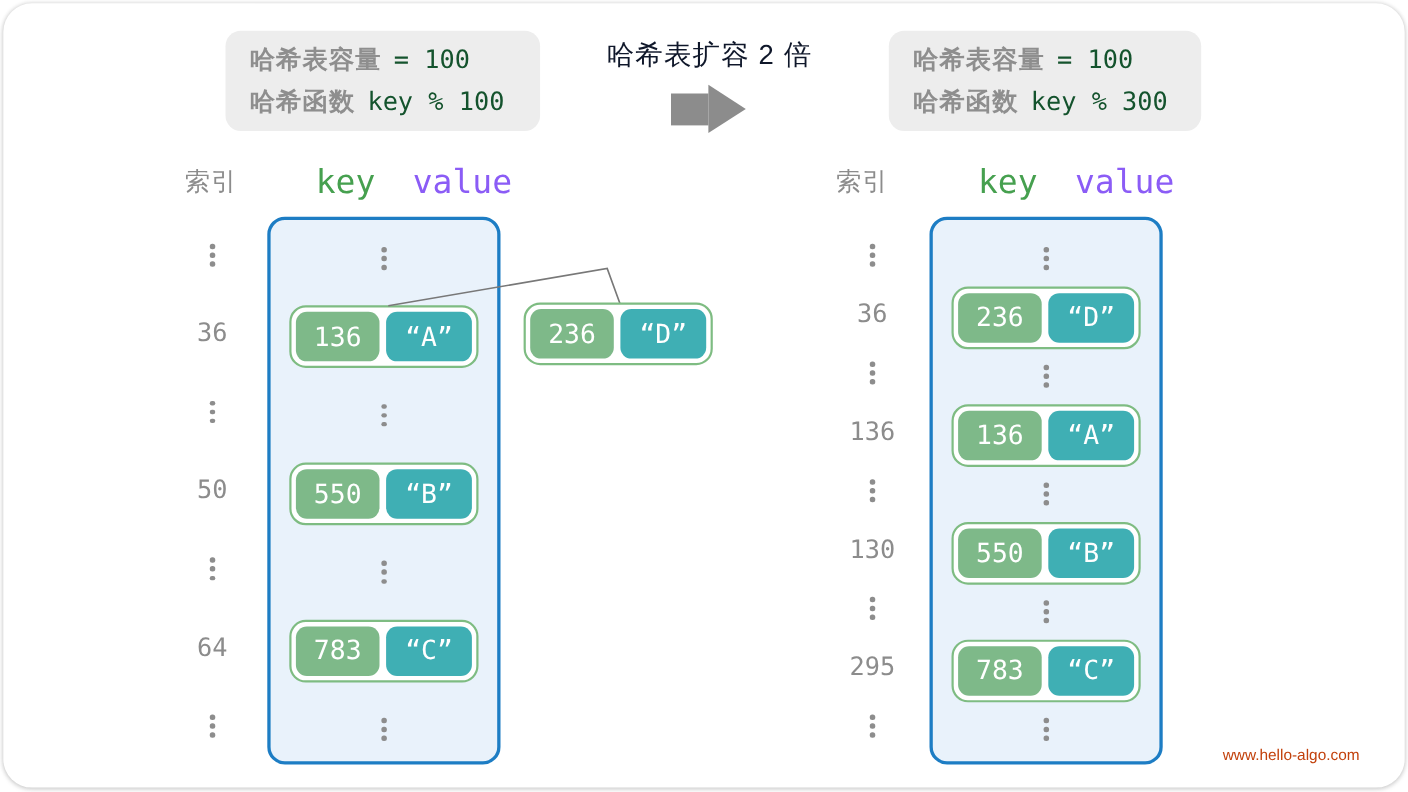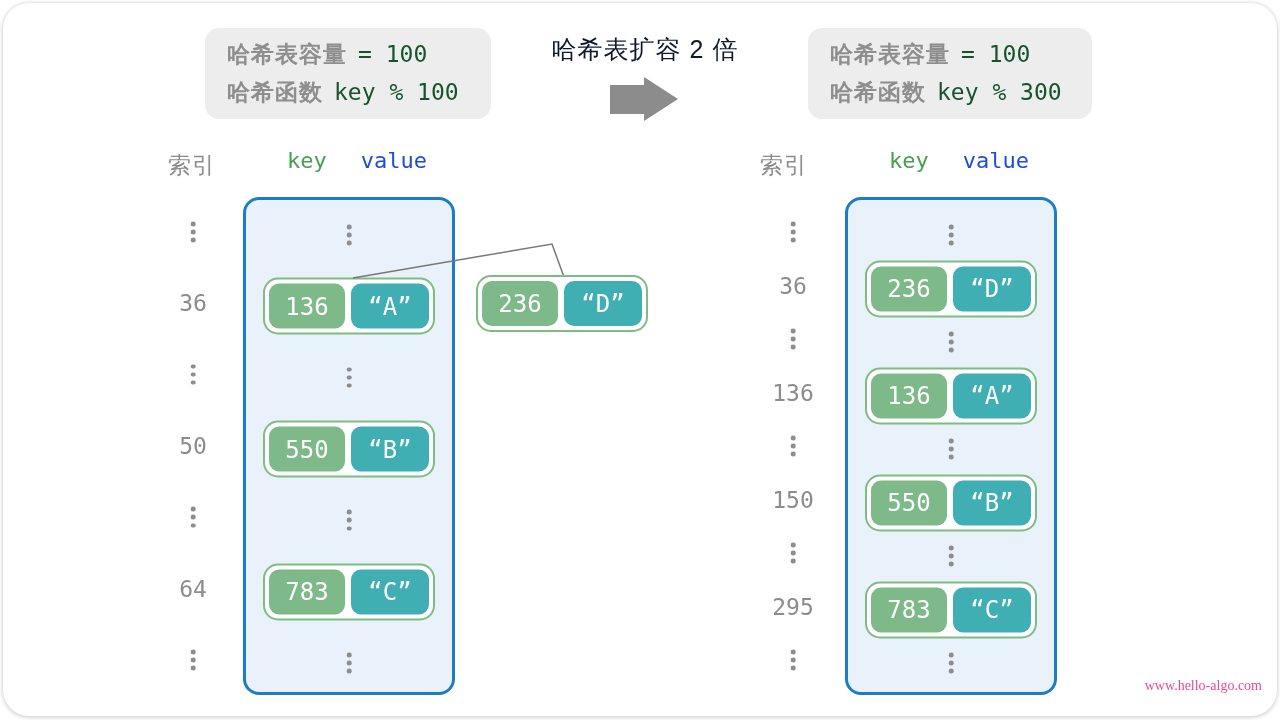--- a/index.html
+++ b/index.html
@@ -30,25 +30,25 @@
   .block-arrow .body{position:absolute;left:0;top:8px;width:34px;height:29px;background:#8c8c8c;}
   .block-arrow .head{
     position:absolute;left:34px;top:0;width:0;height:0;
     border-left:34px solid #8c8c8c;border-top:22.5px solid transparent;border-bottom:22.5px solid transparent;
   }
   .index-header{
     position:absolute;width:64px;
     font-size:23px;color:#8c8c8c;letter-spacing:1px;
   }
   .kv-header{
-    position:absolute;display:flex;gap:34px;font-size:22px;
+    position:absolute;display:flex;gap:34px;font-size:30px;
     font-family:"DejaVu Sans Mono","Liberation Mono",monospace;white-space:nowrap;
   }
   .kv-header .k{color:#46a04f;}
-  .kv-header .v{color:#1d4ed8;}
+  .kv-header .v{color:#8b5cf6;}
   .bucket{
     position:absolute;width:212px;height:498px;box-sizing:border-box;
     background:#e9f2fb;border:3px solid #1d7dc4;border-radius:16px;
   }
   .index-col{position:absolute;width:70px;height:498px;}
   .row-abs{position:absolute;left:50%;transform:translate(-50%,-50%);}
   .idx-label{
     font-family:"DejaVu Sans Mono","Liberation Mono",monospace;
     font-size:23px;color:#8c8c8c;white-space:nowrap;
   }
@@ -66,23 +66,23 @@
   }
   .pill.key{width:76px;background:#7eb989;}
   .pill.val{width:78px;background:#3fafb4;}
   #collision-pair{position:absolute;left:476px;top:275px;}
   #collision-label{
     position:absolute;left:462px;top:202px;width:172px;text-align:center;
     font-size:26px;font-weight:bold;color:#e01c1c;letter-spacing:1px;white-space:nowrap;
   }
   #connector-svg{position:absolute;left:0;top:0;pointer-events:none;}
   #watermark{
-    position:absolute;left:1092px;top:678px;width:170px;text-align:right;
-    font-family:Liberation Serif, serif;
-    font-size:14px;color:#ec4899;white-space:nowrap;
+    position:absolute;left:1066px;top:678px;width:170px;text-align:right;
+    font-family:Liberation Sans, sans-serif;
+    font-size:14px;color:#c2410c;white-space:nowrap;
   }
 </style>
 </head>
 <body>
 
 <div id="canvas">
   <div class="card"></div>
 
   <div class="info-box" id="info-left">
     <div class="info-line">
@@ -195,21 +195,21 @@
         <i></i>
         <i></i>
         <i></i>
       </div>
       <div class="idx-label row-abs" style="top: 195.5px;">136</div>
       <div class="dots row-abs" style="top: 249px;">
         <i></i>
         <i></i>
         <i></i>
       </div>
-      <div class="idx-label row-abs" style="top: 302.5px;">150</div>
+      <div class="idx-label row-abs" style="top: 302.5px;">130</div>
       <div class="dots row-abs" style="top: 356px;">
         <i></i>
         <i></i>
         <i></i>
       </div>
       <div class="idx-label row-abs" style="top: 409.5px;">295</div>
       <div class="dots row-abs" style="top: 463px;">
         <i></i>
         <i></i>
         <i></i>

